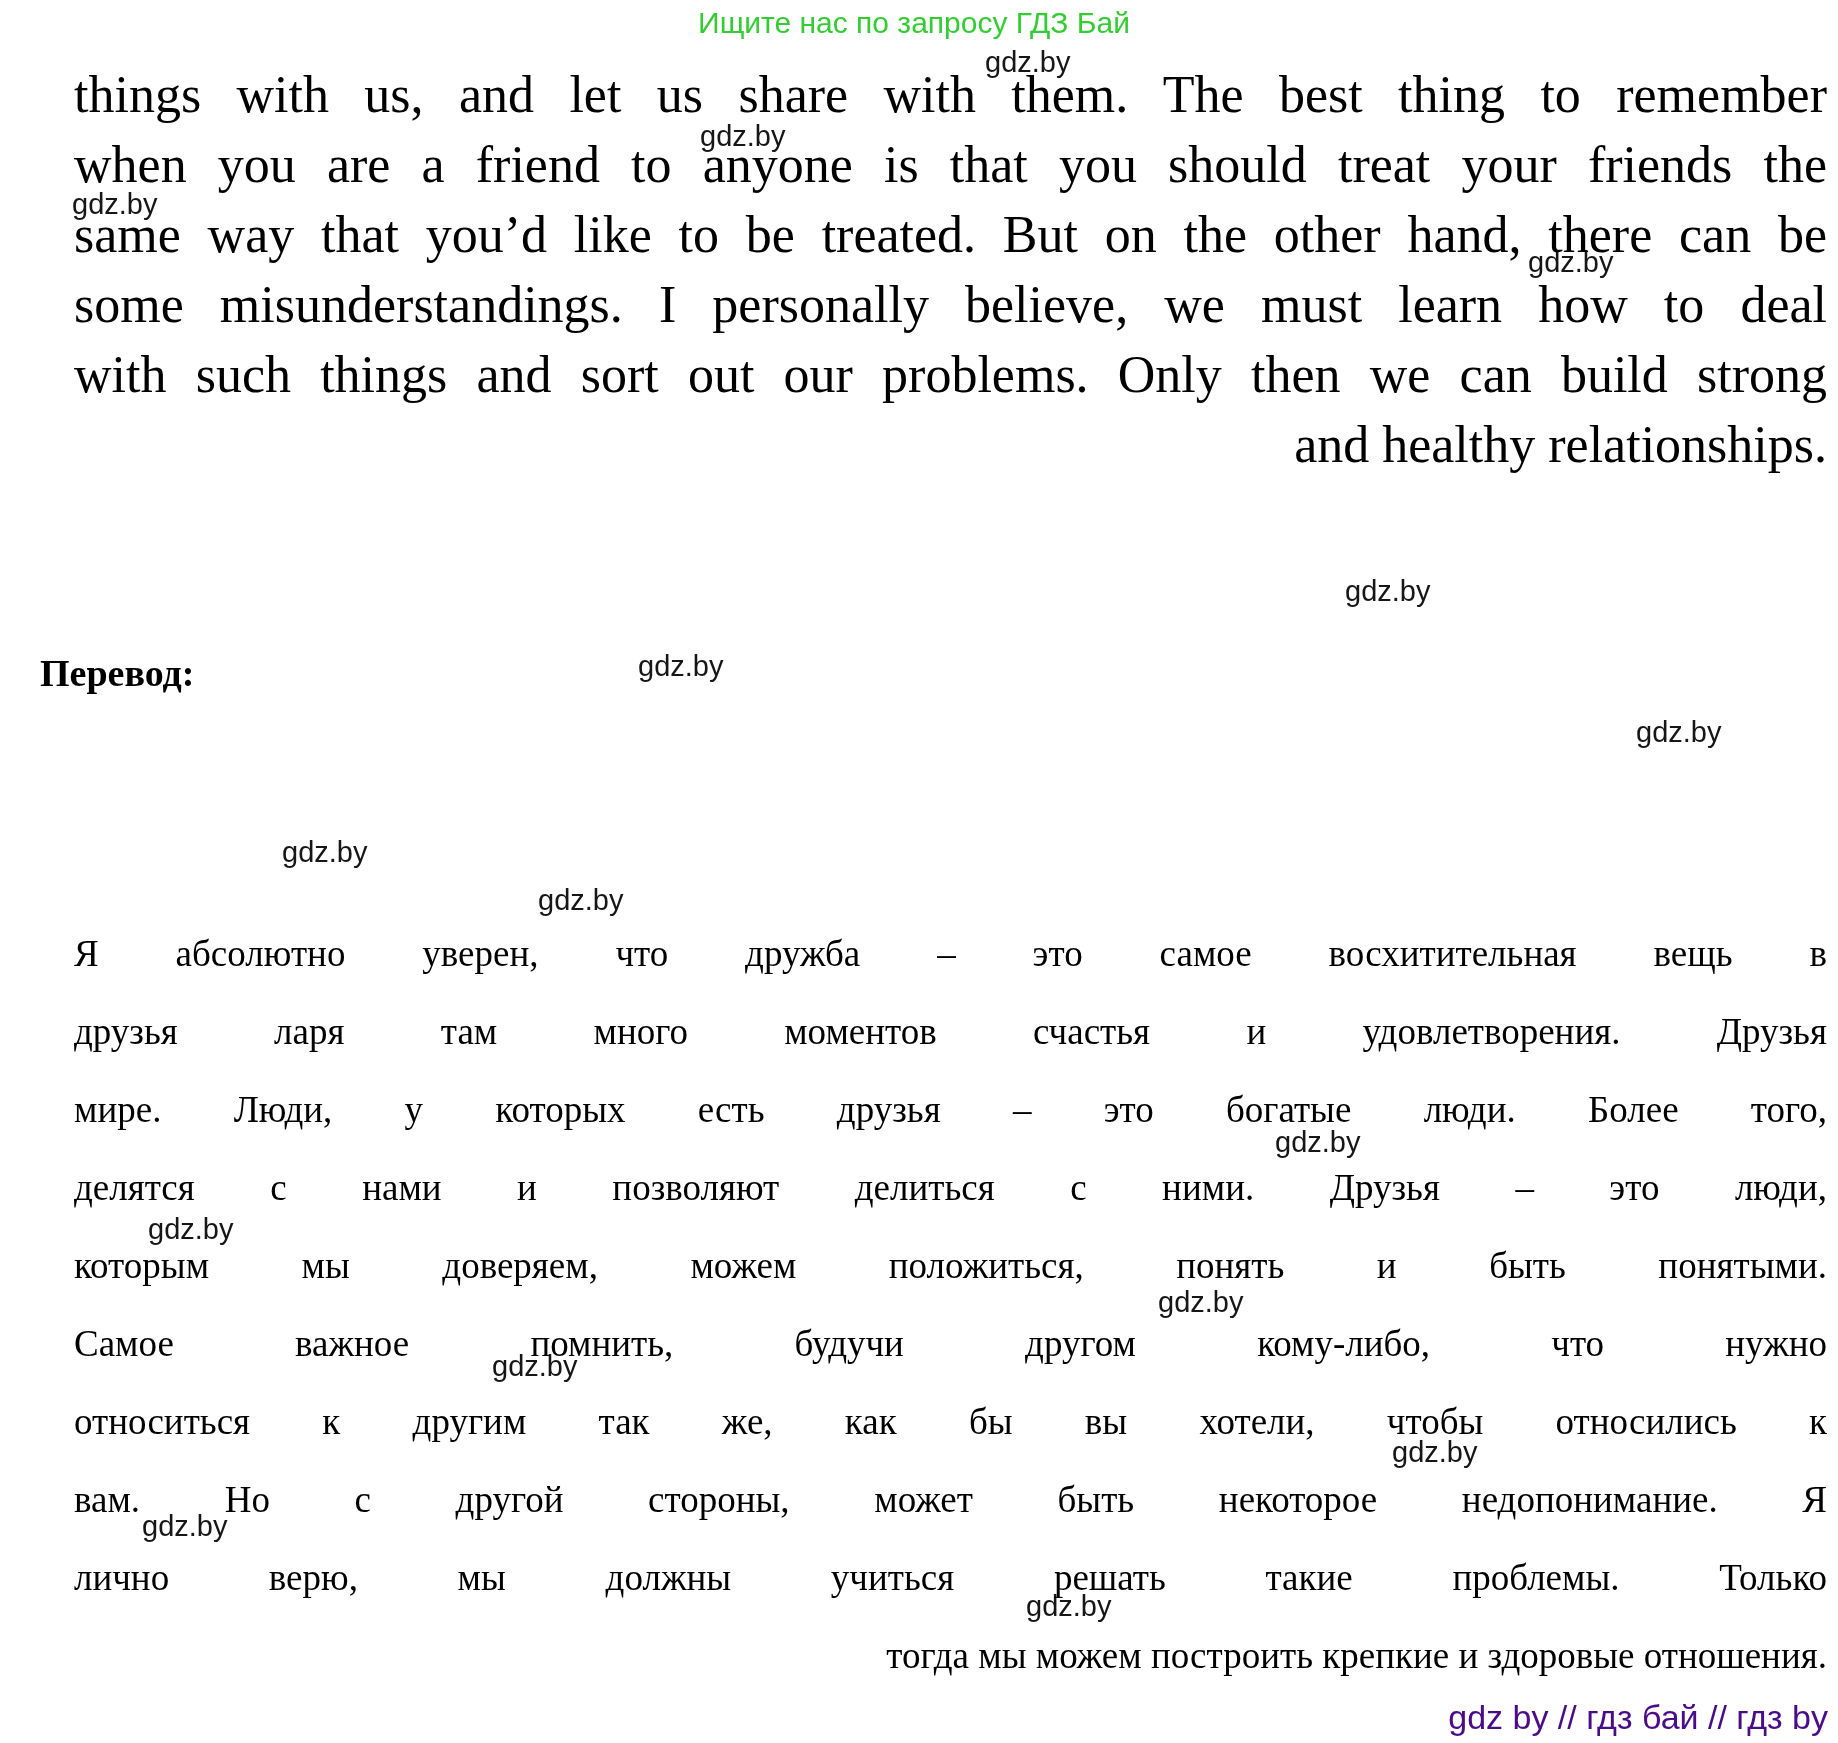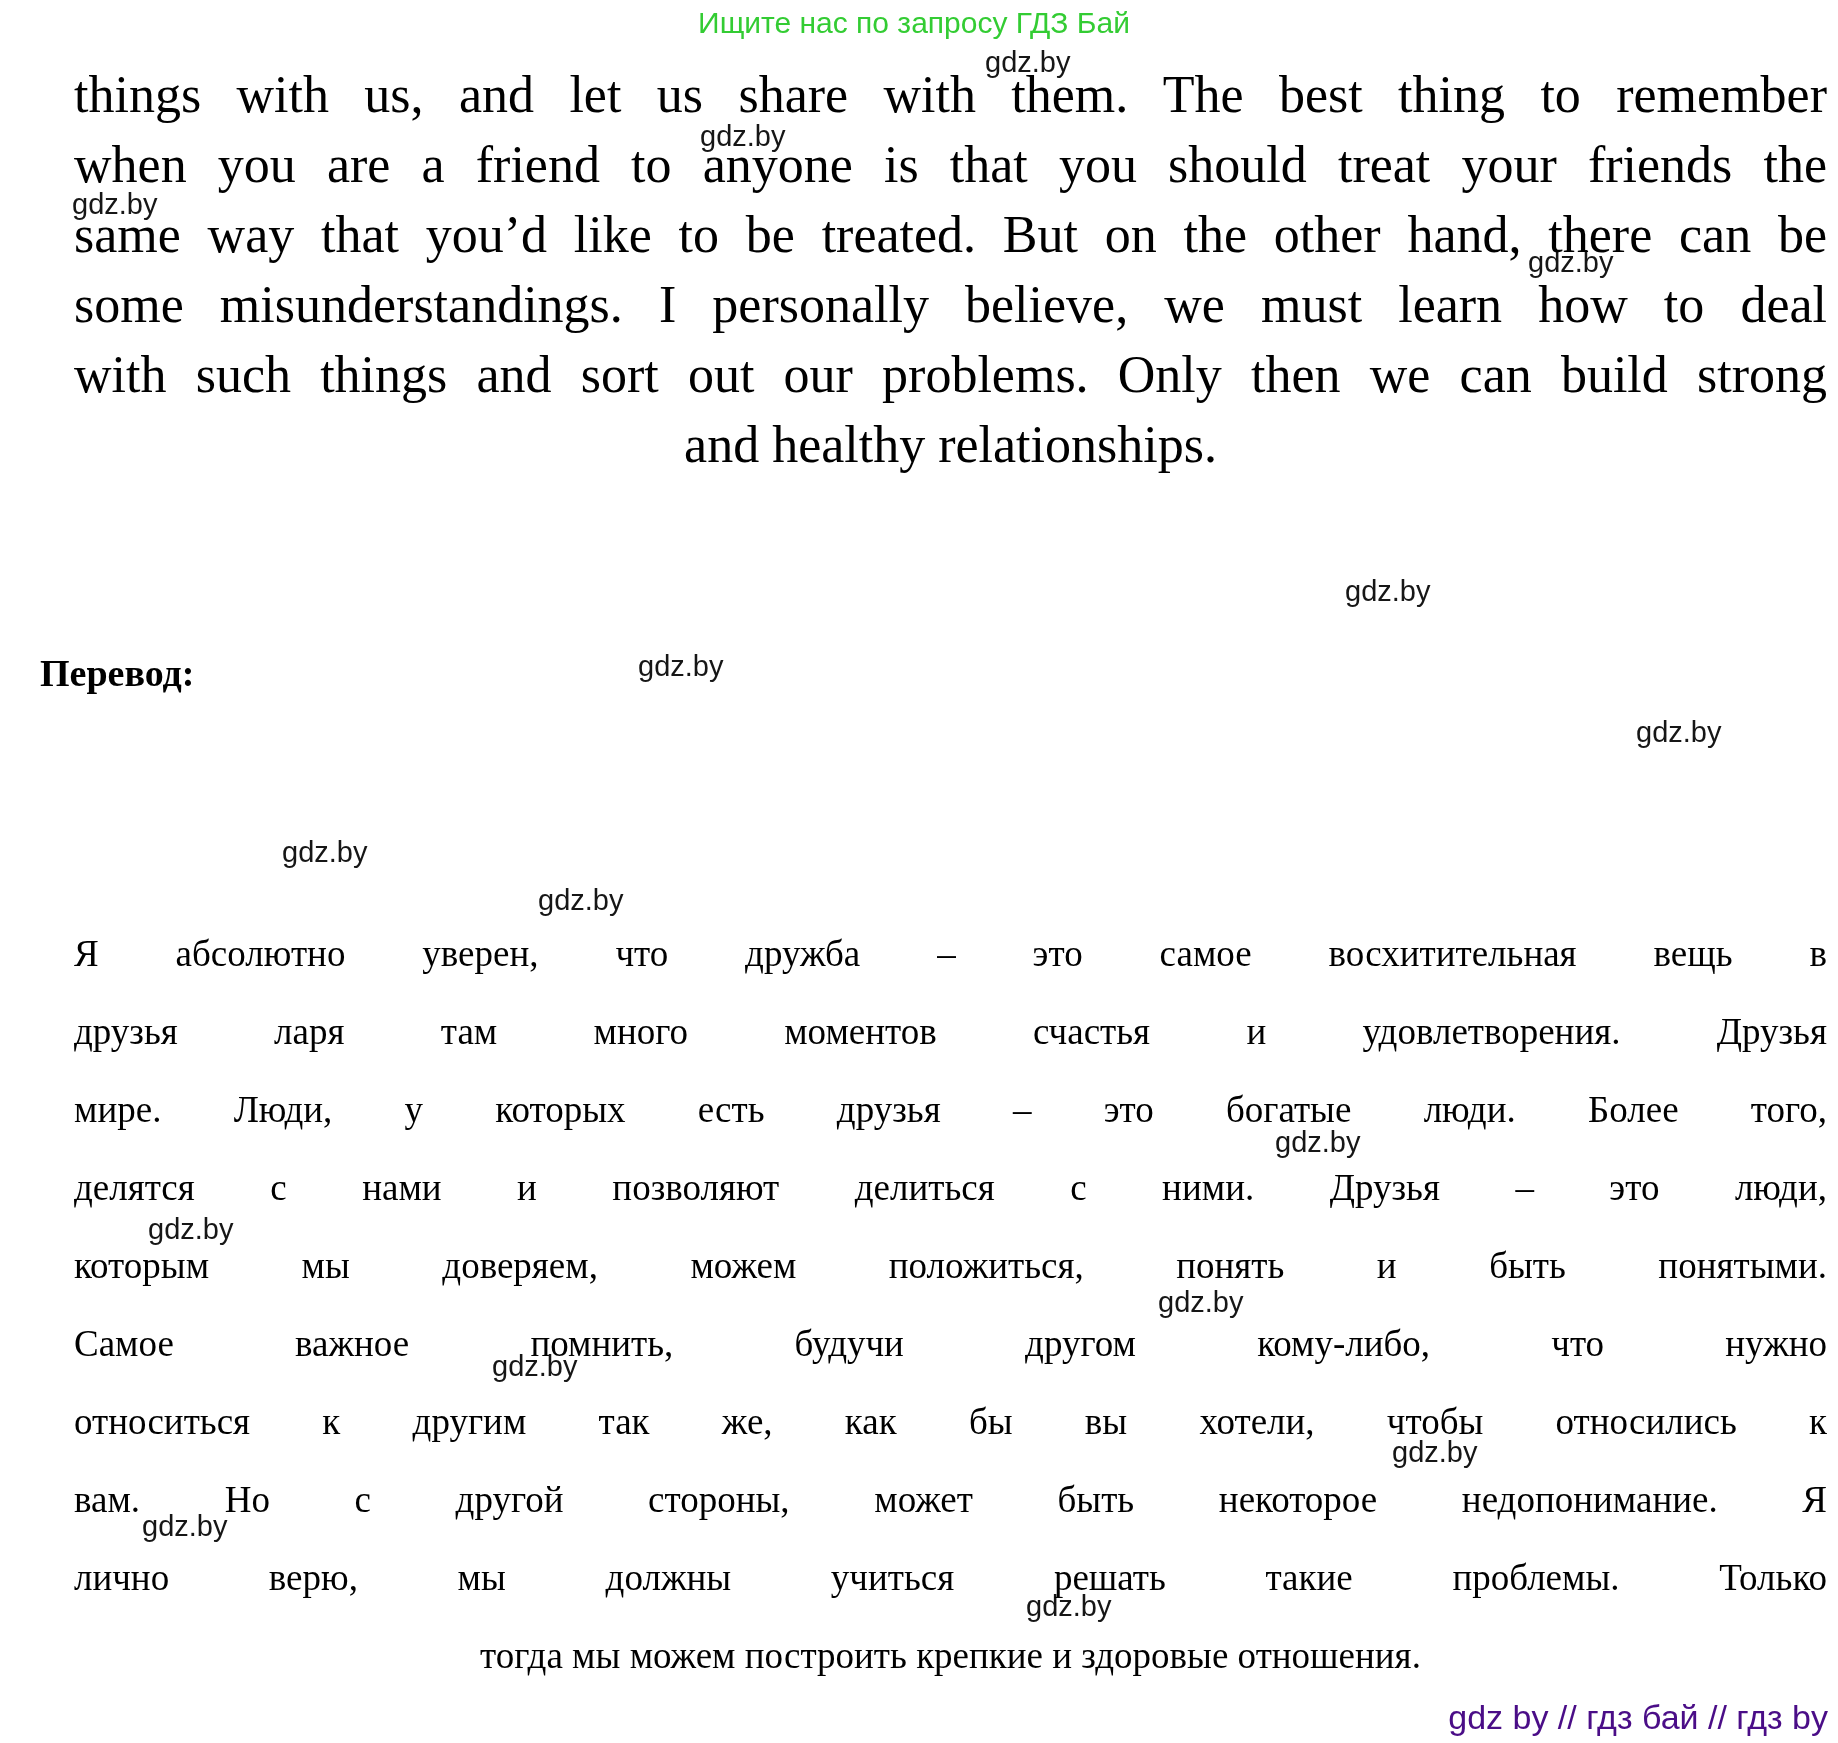--- a/index.html
+++ b/index.html
@@ -33,21 +33,21 @@
   
   .para { position: absolute; left: 42px; width: 1753px; margin-left: 32px; }
   .eng .jline, .eng .lastline { height: 70px; line-height: 70px; font-size: 52px; }
   .rus .jline, .rus .lastline { height: 78px; line-height: 78px; font-size: 37px; }
   .jline {
     text-align: justify;
     overflow: hidden;
   }
   
   .jline::after { content: ""; display: inline-block; width: 100%; height: 0; }
-  .lastline { text-align: center; overflow: hidden; }
+  .lastline { text-align: right; overflow: hidden; }
   .heading {
     position: absolute;
     left: 40px;
     top: 651px;
     font-size: 38px;
     font-weight: bold;
     font-family: "Liberation Serif", serif;
   }
   .footer {
     position: absolute;

